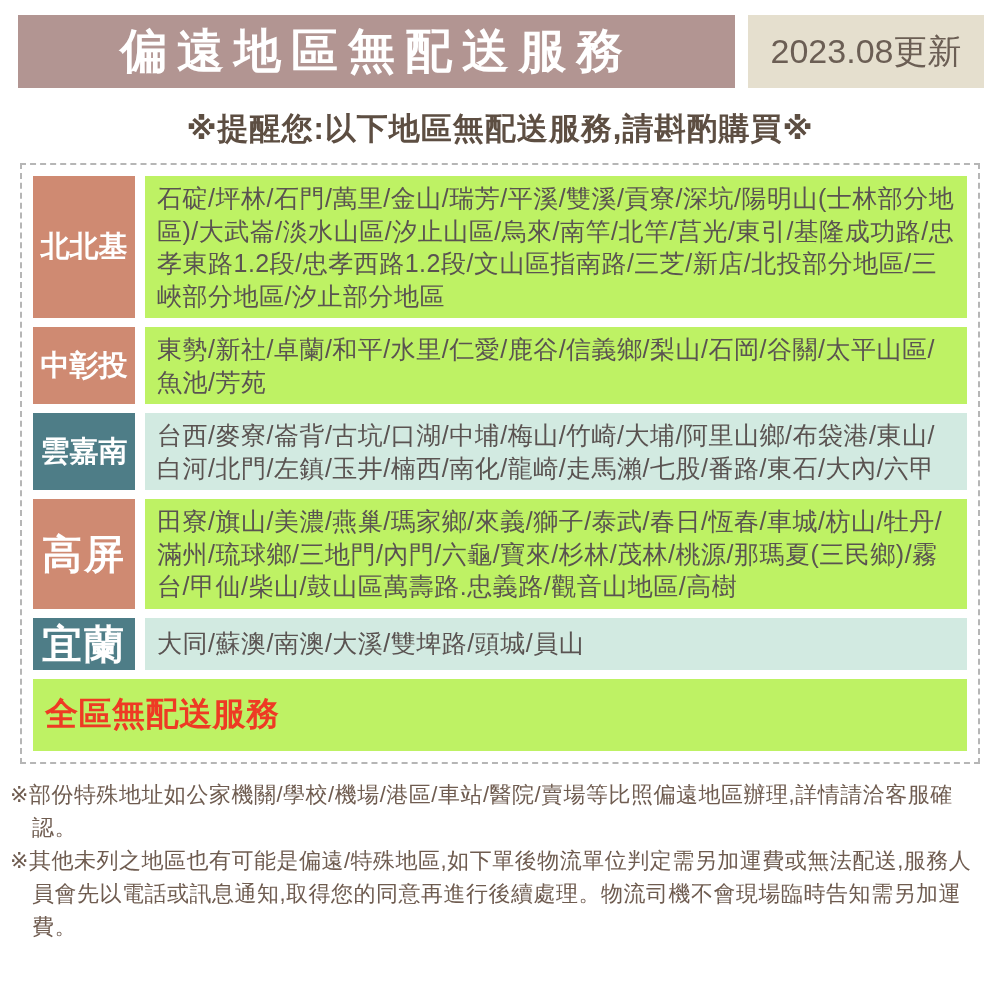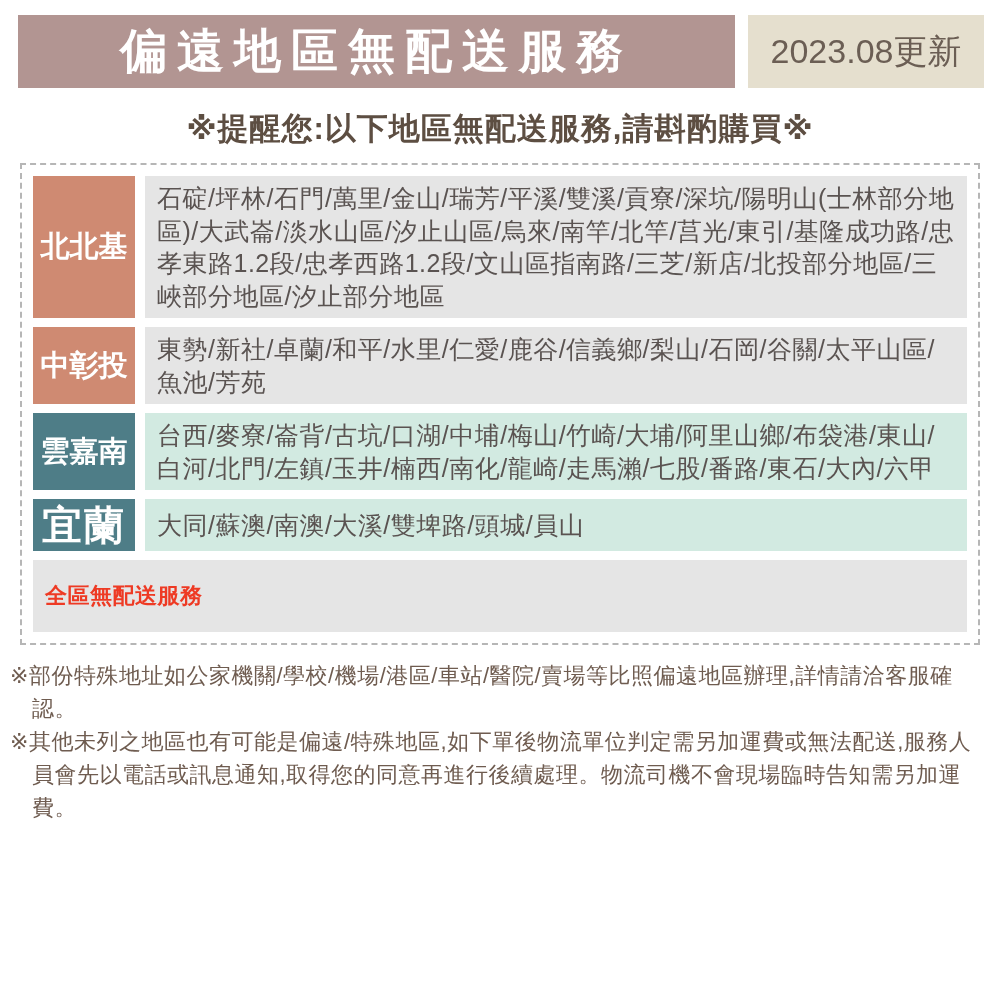--- a/index.html
+++ b/index.html
@@ -87,34 +87,34 @@
     flex: 1;
     box-sizing: border-box;
     padding: 6px 12px;
     font-size: 25px;
     line-height: 1.3;
     color: #5a5351;
     letter-spacing: 0.5px;
     word-break: break-all;
   }
   .region-row.salmon .region-label { background: #cf8a72; }
-  .region-row.salmon .region-items { background: #e5e5e5; }
+  .region-row.salmon .region-items { background: #bef264; }
   .region-row.teal   .region-label { background: #4e7d87; }
   .region-row.teal   .region-items { background: #d2eae1; }
   .region-label.large { font-size: 40px; letter-spacing: 2px; }
   .region-label.small { font-size: 28px; }
   .region-row.single .region-items {
     display: flex;
     align-items: center;
     min-height: 46px;
     padding-left: 12px;
   }
   .region-items.highlight {
     color: #ee3a24;
-    font-size: 22px;
+    font-size: 33px;
     font-weight: bold;
     display: flex;
     align-items: center;
     min-height: 72px;
   }
   
   .footnotes {
     margin: 14px 10px 0 10px;
     color: #6f5c50;
     font-size: 22px;
@@ -148,20 +148,24 @@
     <div class="region-row salmon">
       <div class="region-label">中彰投</div>
       <div class="region-items">東勢/新社/卓蘭/和平/水里/仁愛/鹿谷/信義鄉/梨山/石岡/谷關/太平山區/魚池/芳苑</div>
     </div>
 
     <div class="region-row teal">
       <div class="region-label">雲嘉南</div>
       <div class="region-items">台西/麥寮/崙背/古坑/口湖/中埔/梅山/竹崎/大埔/阿里山鄉/布袋港/東山/白河/北門/左鎮/玉井/楠西/南化/龍崎/走馬瀨/七股/番路/東石/大內/六甲</div>
     </div>
 
+    <div class="region-row salmon">
+      <div class="region-label large">高屏</div>
+      <div class="region-items">田寮/旗山/美濃/燕巢/瑪家鄉/來義/獅子/泰武/春日/恆春/車城/枋山/牡丹/滿州/琉球鄉/三地門/內門/六龜/寶來/杉林/茂林/桃源/那瑪夏(三民鄉)/霧台/甲仙/柴山/鼓山區萬壽路.忠義路/觀音山地區/高樹</div>
+    </div>
 
     <div class="region-row teal single">
       <div class="region-label large">宜蘭</div>
       <div class="region-items">大同/蘇澳/南澳/大溪/雙埤路/頭城/員山</div>
     </div>
 
     <div class="region-row salmon">
       <div class="region-items highlight">全區無配送服務</div>
     </div>
   </div>

